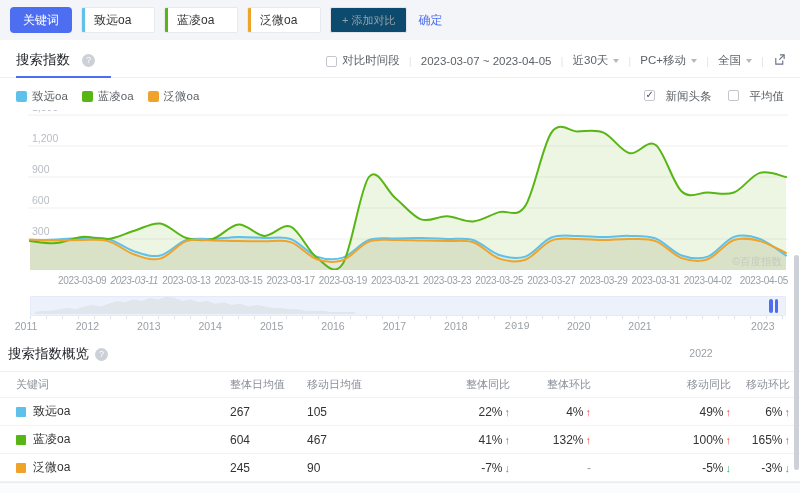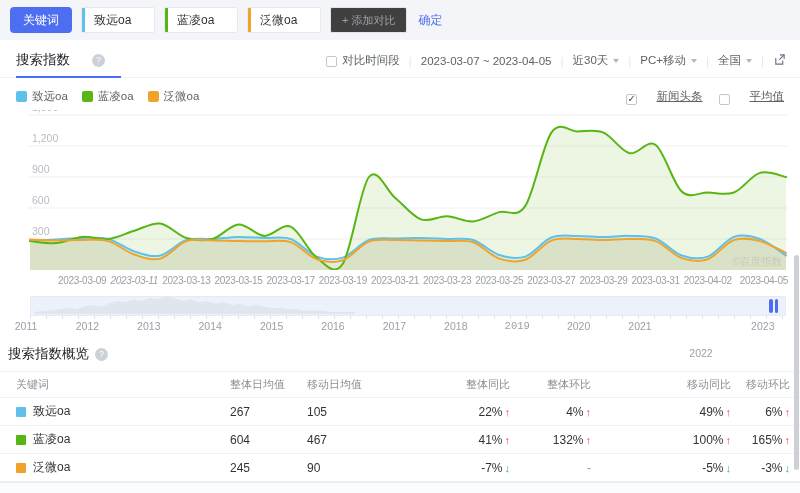--- a/index.html
+++ b/index.html
@@ -5,44 +5,44 @@
   * { margin:0; padding:0; box-sizing:border-box; }
   html,body { width:800px; height:493px; overflow:hidden; }
   body { font-family:"Liberation Sans","DejaVu Sans",sans-serif; background:#f3f5f8; position:relative; font-size:12px; color:#333; }
 
   
   .topbar { height:40px; display:flex; align-items:center; padding:0 10px; gap:9px; background:#f3f5f8; }
   .kw-btn { height:26px; padding:0 13px; background:#4e6ef2; color:#fff; border:none; border-radius:4px; font-size:12px; cursor:pointer; font-family:inherit; }
   .chip { height:26px; width:74px; background:#fff; border:1px solid #e7e9ee; border-radius:2px; display:flex; align-items:center; overflow:hidden; }
   .chip-bar { width:3px; height:100%; flex:0 0 3px; }
   .chip-text { padding-left:9px; font-size:12px; color:#333; }
-  .add-btn { height:26px; padding:0 11px; background:#404040; border:1px solid #e2e4e9; border-radius:2px; color:#9aa0a6; font-size:11px; cursor:pointer; font-family:inherit; }
+  .add-btn { height:26px; padding:0 11px; background:#0c4a6e; border:1px solid #e2e4e9; border-radius:2px; color:#9aa0a6; font-size:11px; cursor:pointer; font-family:inherit; }
   .confirm { color:#4e6ef2; font-size:12px; text-decoration:none; margin-left:2px; cursor:pointer; }
 
   
   .card { background:#fff; }
 
   .chart-header { display:flex; align-items:flex-end; padding:11px 14px 0 16px; border-bottom:1px solid #eef0f2; }
-  .tab-box { display:flex; align-items:center; gap:22px; padding-bottom:7px; border-bottom:2px solid #4e6ef2; margin-bottom:-1px; padding-right:16px; }
+  .tab-box { display:flex; align-items:center; gap:12px; padding-bottom:7px; border-bottom:2px solid #4e6ef2; margin-bottom:-1px; padding-right:16px; }
   .tab-title { font-size:13.5px; color:#23262b; }
   .help-icon { width:13px; height:13px; border-radius:50%; background:#ccd0d7; color:#fff; font-size:9px; line-height:13px; text-align:center; display:inline-block; cursor:pointer; }
   .controls { margin-left:auto; display:flex; align-items:center; gap:9px; padding-bottom:9px; color:#5c6267; font-size:11.5px; }
   .sep { color:#e4e6ea; }
   .ckbox { width:11px; height:11px; border:1px solid #c3c7cd; border-radius:2px; display:inline-block; background:#fff; position:relative; top:1px; cursor:pointer; }
   .ckbox.checked::after { content:"✓"; position:absolute; left:1px; top:-2px; font-size:10px; color:#45494f; }
   .ctrl-item { display:flex; align-items:center; gap:5px; cursor:pointer; }
   .caret { width:0; height:0; border-left:3.5px solid transparent; border-right:3.5px solid transparent; border-top:4px solid #b4b8be; display:inline-block; }
   .export-ic { cursor:pointer; display:inline-block; }
 
   
   .legend-row { display:flex; align-items:center; padding:11px 16px 0 16px; }
   .legend-item { display:flex; align-items:center; gap:5px; margin-right:14px; cursor:pointer; color:#5c6267; font-size:11.5px; }
   .legend-swatch { width:11px; height:11px; border-radius:2px; display:inline-block; }
   .right-toggles { margin-left:auto; display:flex; align-items:center; gap:16px; color:#5c6267; font-size:11.5px; }
-  .toggle { display:flex; align-items:flex-end; gap:20px; cursor:pointer;text-decoration:underline; }
+  .toggle { display:flex; align-items:flex-start; gap:11px; cursor:pointer; }
 
   
   .chart-wrap { position:relative; margin-top:6px; }
   .watermark { position:absolute; right:18px; bottom:4px; font-size:10.5px; color:#c5cabf; }
   .xlabels { position:relative; height:16px; font-size:10px; color:#9aa0a6; }
   .xlabels span { position:absolute; top:2px; white-space:nowrap; transform:translateX(-50%); letter-spacing:-0.3px; }
   .xlabels span.last { transform:translateX(-96%); }
 
   
   .timeline { margin-top:7px; }

